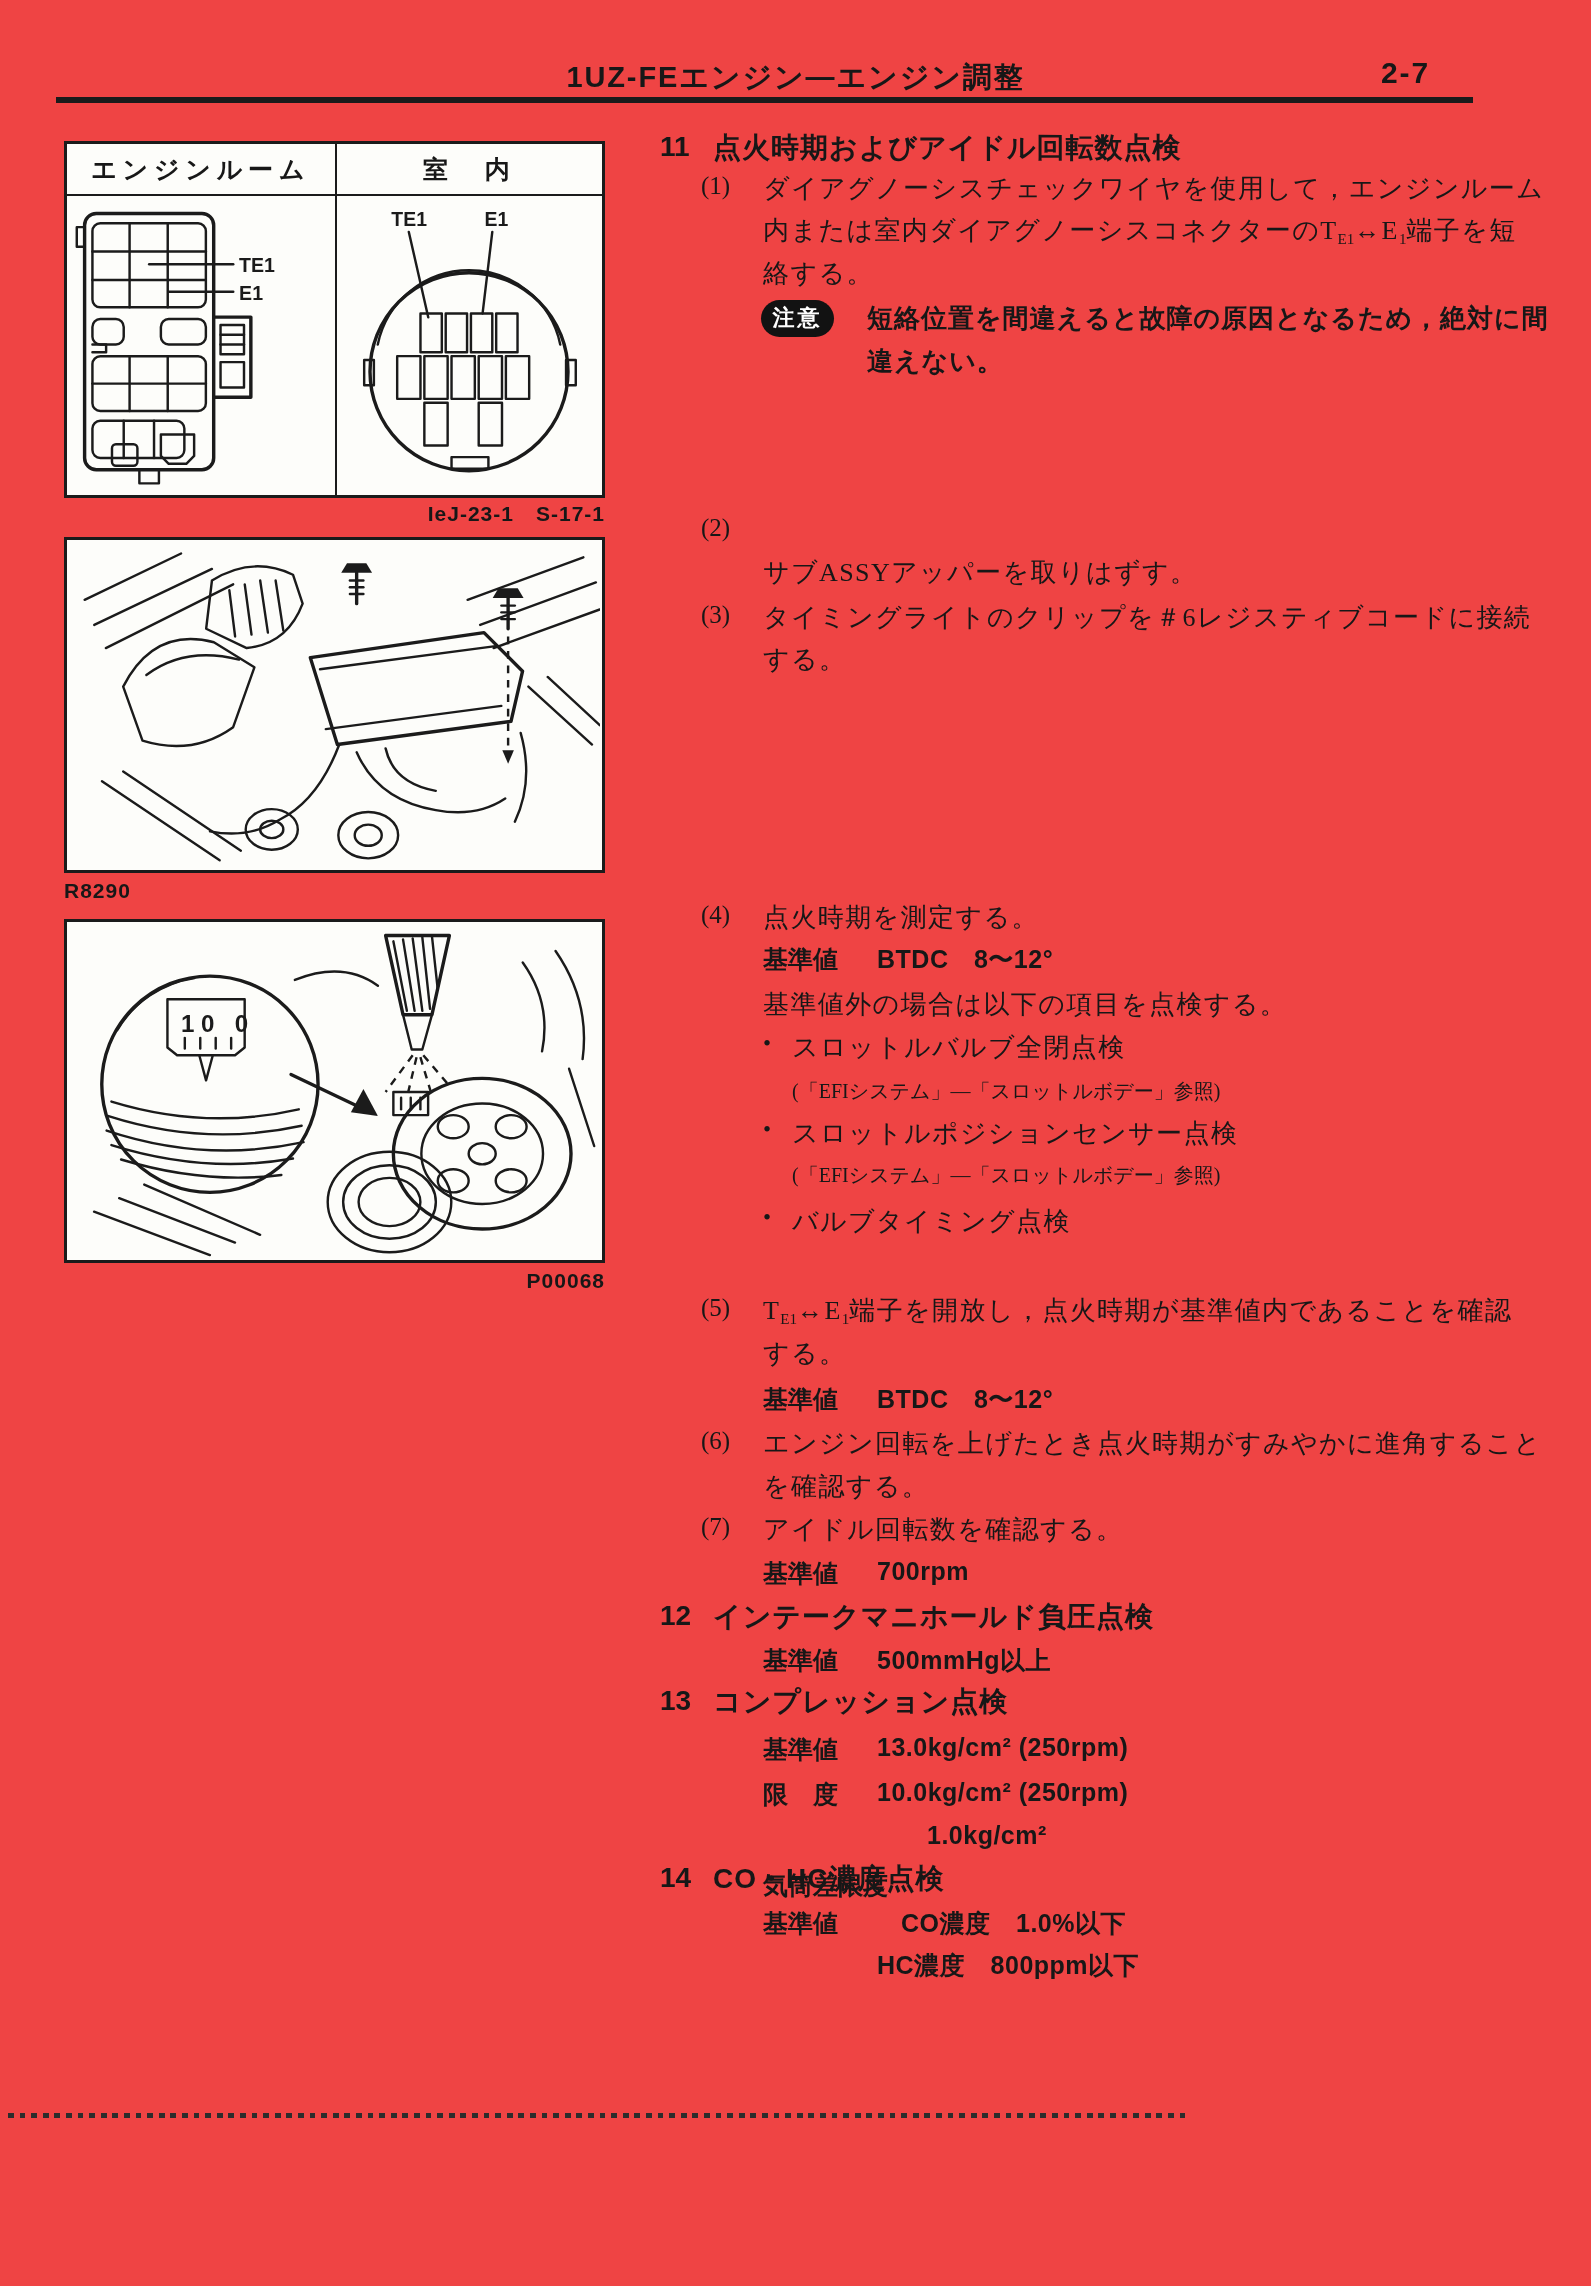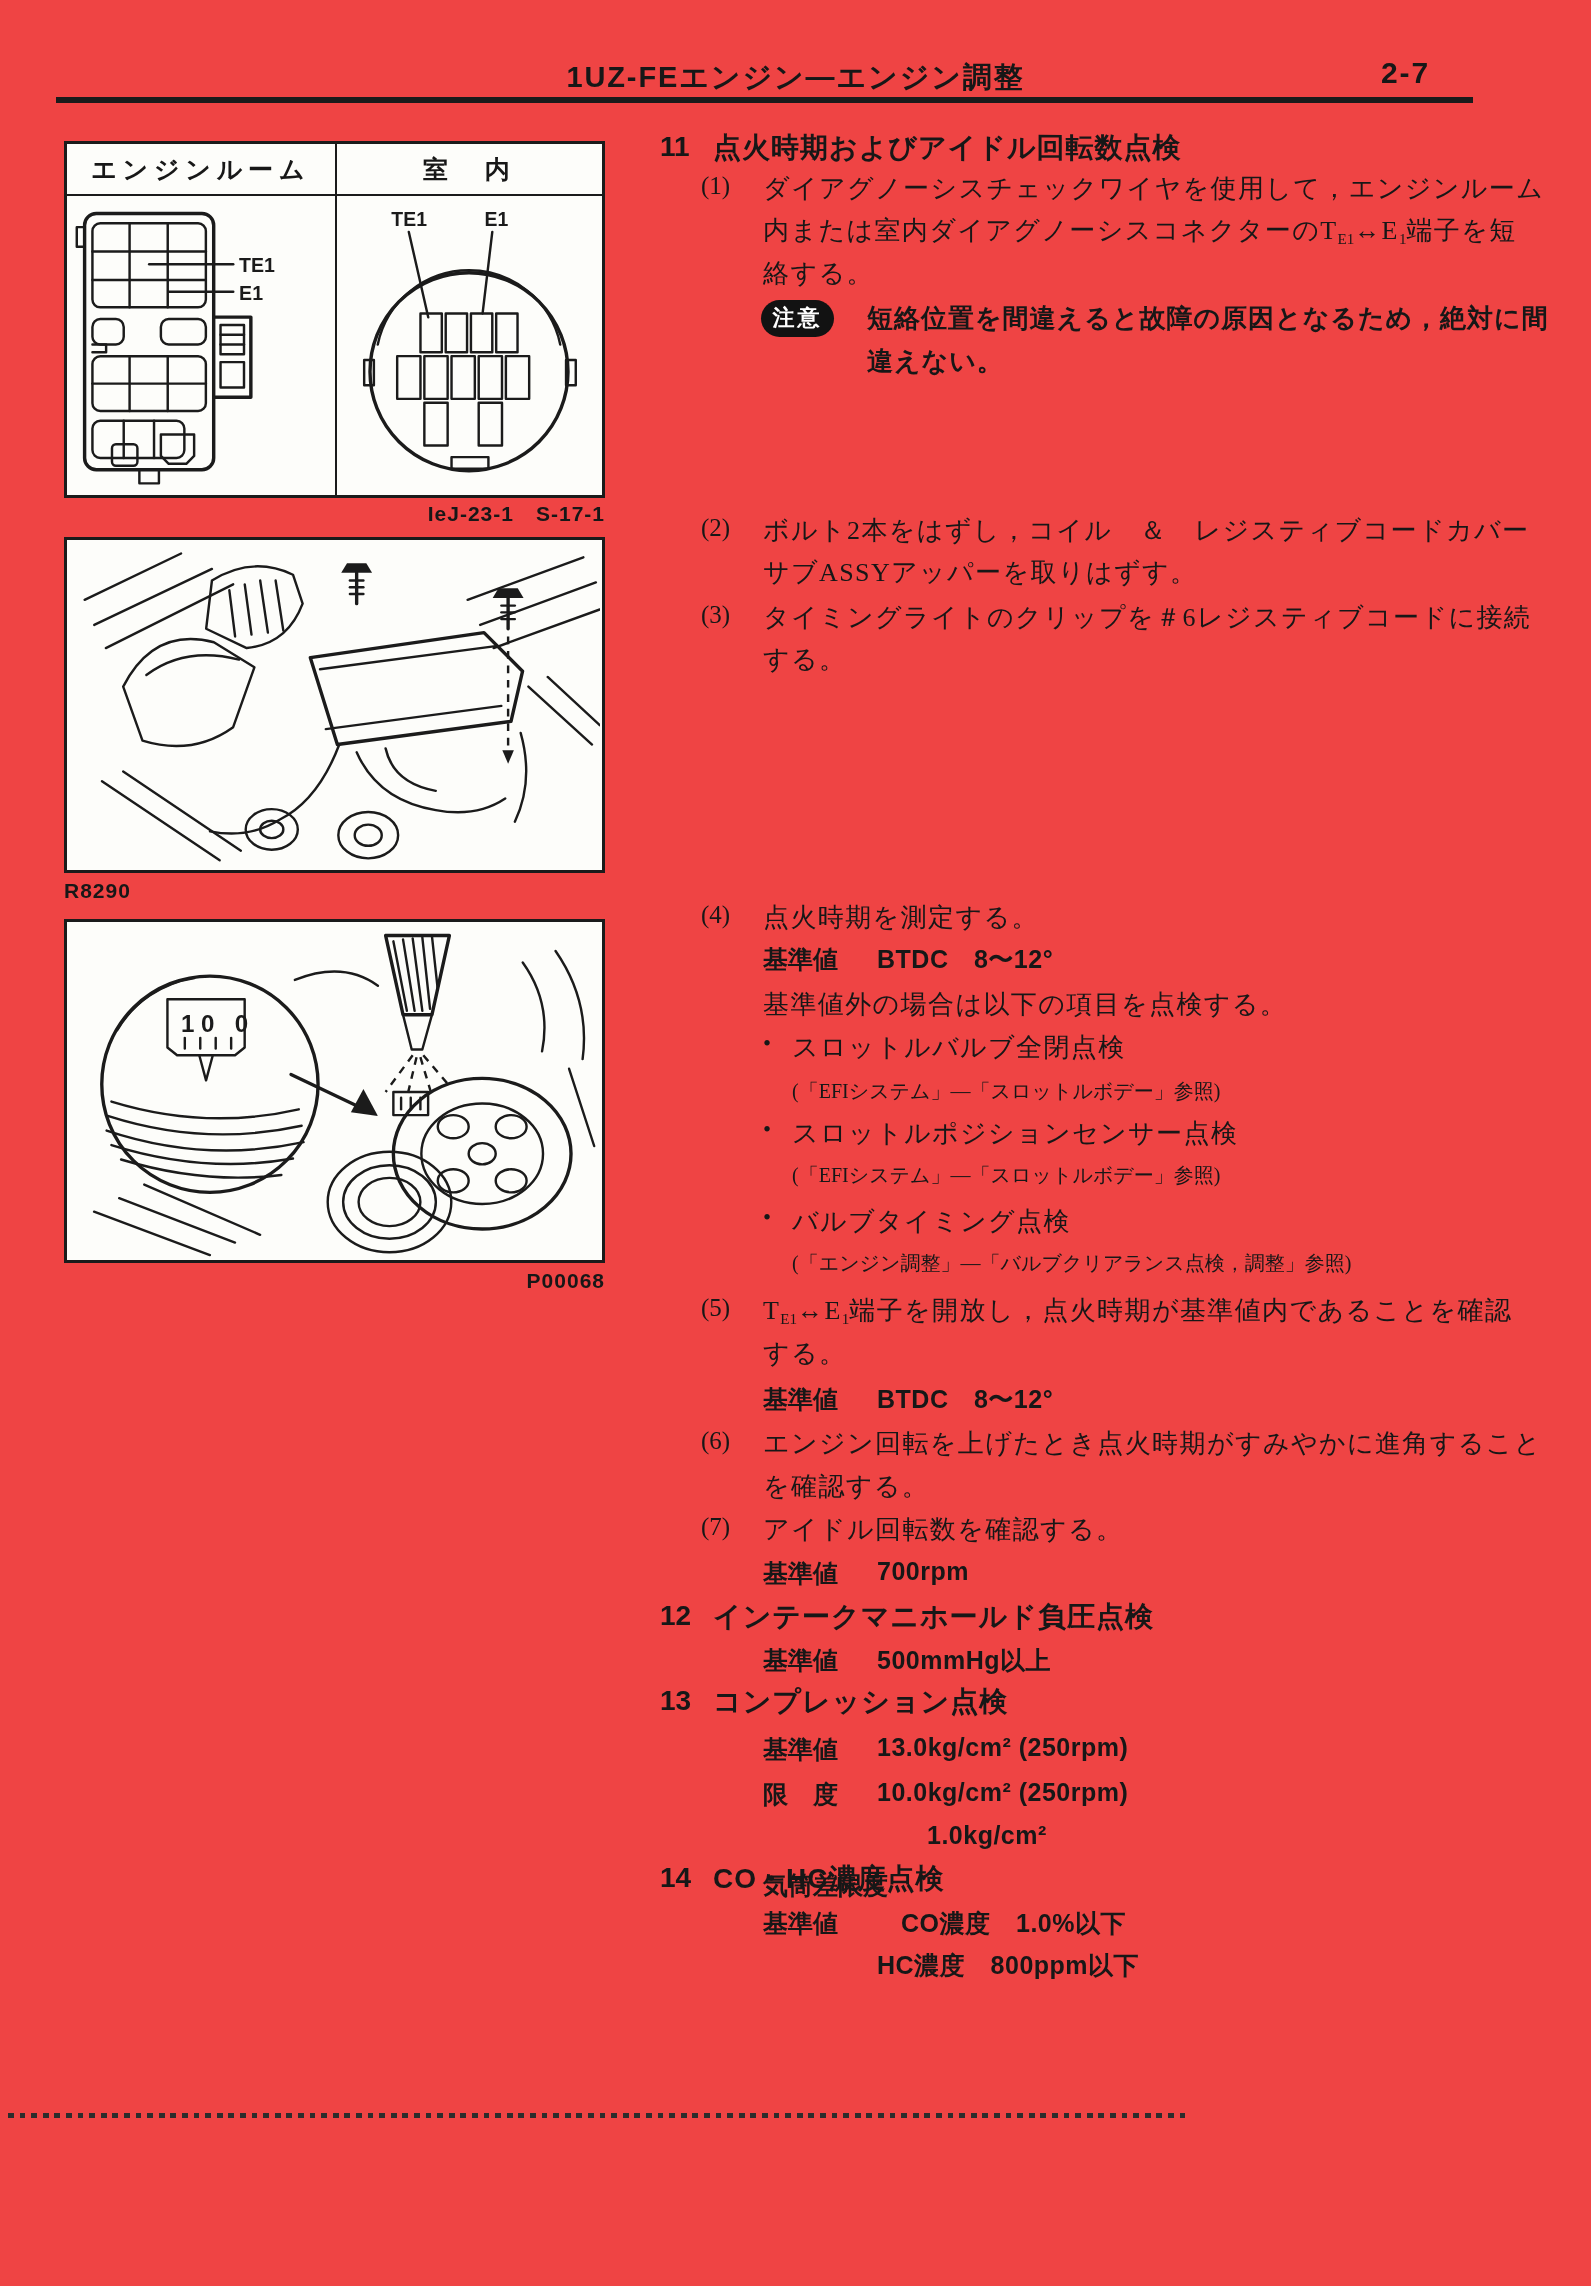--- a/index.html
+++ b/index.html
@@ -240,41 +240,39 @@
   <div class="marker" style="top:172px; left:701px;">(1)</div>
   <div class="ln" style="top:171px; left:763px;">ダイアグノーシスチェックワイヤを使用して，エンジンルーム</div>
   <div class="ln" style="top:213px; left:763px;"><span>内または室内ダイアグノーシスコネクターの</span><span>T</span><sub>E1</sub><span>↔</span><span>E</span><sub>1</sub><span>端子を短</span></div>
   <div class="ln" style="top:256px; left:763px;">絡する。</div>
 
   <div class="badge" style="top:300px; left:761px;">注意</div>
   <div class="cautionln" style="top:301px; left:867px;">短絡位置を間違えると故障の原因となるため，絶対に間</div>
   <div class="cautionln" style="top:344px; left:867px;">違えない。</div>
 
   <div class="marker" style="top:514px; left:701px;">(2)</div>
-  <div class="ln" style="top:513px; left:763px;">ボルト2本をはずし，コイル　＆　レジスティブコードカバー</div>
   <div class="ln" style="top:555px; left:763px;">サブASSYアッパーを取りはずす。</div>
 
   <div class="marker" style="top:601px; left:701px;">(3)</div>
   <div class="ln" style="top:600px; left:763px;">タイミングライトのクリップを＃6レジスティブコードに接続</div>
   <div class="ln" style="top:642px; left:763px;">する。</div>
 
   <div class="marker" style="top:901px; left:701px;">(4)</div>
   <div class="ln" style="top:900px; left:763px;">点火時期を測定する。</div>
   <div class="speclabel" style="top:943px; left:763px;">基準値</div>
   <div class="specvalue" style="top:943px; left:877px;">BTDC　8〜12°</div>
   <div class="ln" style="top:987px; left:763px;">基準値外の場合は以下の項目を点検する。</div>
   <div class="bullet" style="top:1031px; left:763px;">•</div>
   <div class="ln" style="top:1030px; left:792px;">スロットルバルブ全閉点検</div>
   <div class="refln" style="top:1078px; left:792px;">(「EFIシステム」—「スロットルボデー」参照)</div>
   <div class="bullet" style="top:1117px; left:763px;">•</div>
   <div class="ln" style="top:1116px; left:792px;">スロットルポジションセンサー点検</div>
   <div class="refln" style="top:1162px; left:792px;">(「EFIシステム」—「スロットルボデー」参照)</div>
   <div class="bullet" style="top:1205px; left:763px;">•</div>
   <div class="ln" style="top:1204px; left:792px;">バルブタイミング点検</div>
-  <div class="refln" style="top:1250px; left:792px;">(「エンジン調整」—「バルブクリアランス点検，調整」参照)</div>
 
   <div class="marker" style="top:1294px; left:701px;">(5)</div>
   <div class="ln" style="top:1293px; left:763px;"><span>T</span><sub>E1</sub><span>↔</span><span>E</span><sub>1</sub><span>端子を開放し，点火時期が基準値内であることを確認</span></div>
   <div class="ln" style="top:1336px; left:763px;">する。</div>
   <div class="speclabel" style="top:1383px; left:763px;">基準値</div>
   <div class="specvalue" style="top:1383px; left:877px;">BTDC　8〜12°</div>
 
   <div class="marker" style="top:1427px; left:701px;">(6)</div>
   <div class="ln" style="top:1426px; left:763px;">エンジン回転を上げたとき点火時期がすみやかに進角すること</div>
   <div class="ln" style="top:1469px; left:763px;">を確認する。</div>

